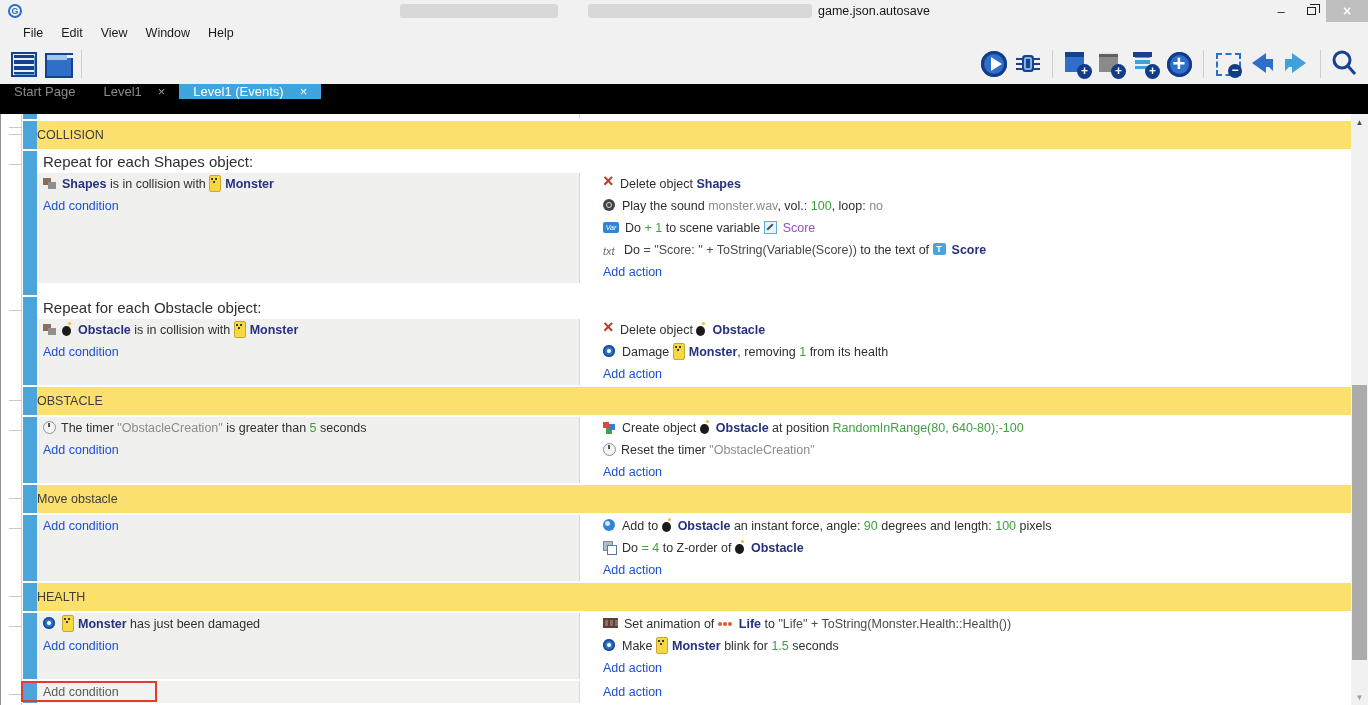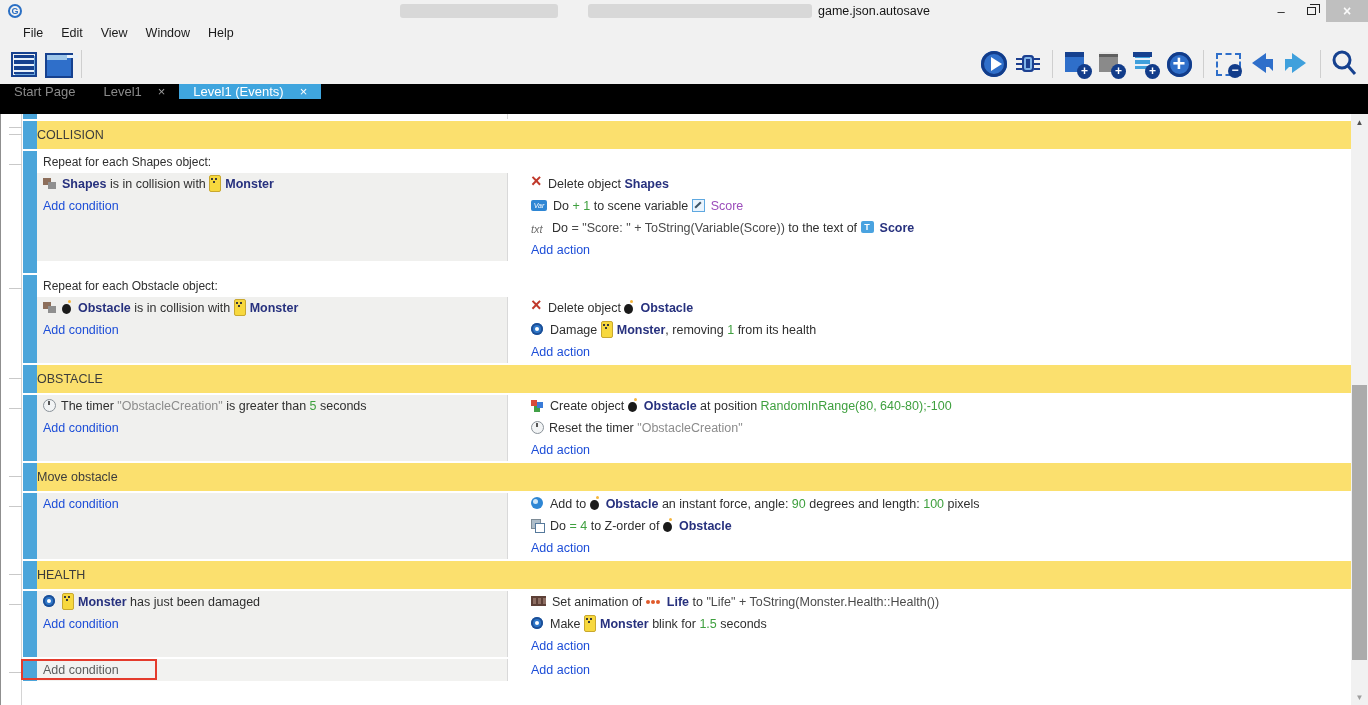--- a/index.html
+++ b/index.html
@@ -56,23 +56,23 @@
   .tab-active .x{color:#fff}
 
   
   .sheet{position:relative;height:591px;background:#fff;padding:0 17px 0 22px;overflow:hidden;border-left:1px solid #8f8f8f}
   .gutterline{position:absolute;left:20px;top:0;bottom:0;width:1px;background:#d4d4d4}
   .block{position:relative;display:flex;margin-bottom:2px}
   .block::before{content:"";position:absolute;left:-14px;top:13px;width:13px;height:1px;background:#c9c9c9}
   .bar{width:14px;flex:none;background:#4ba5da}
   .ghead{flex:1;height:28px;background:#fbe06e;display:flex;align-items:center;padding-left:0;font-size:12.5px;color:#3c3c3c}
   .ebody{flex:1;min-width:0;display:flex;flex-direction:column}
-  .rowrepeat{background:#fff;line-height:22px;padding-left:6px;font-size:12px;color:#2f2f2f;white-space:nowrap}
+  .rowrepeat{background:#fff;line-height:22px;padding-left:6px;font-size:15px;color:#2f2f2f;white-space:nowrap}
   .cols{display:flex;align-items:stretch;flex:1}
-  .conds{width:470px;flex:none;background:#f0f0ee;padding-left:6px}
+  .conds{width:542px;flex:none;background:#f0f0ee;padding-left:6px}
   .colsep{width:1px;flex:none;background:#d9d9d9}
   .acts{flex:1;background:#fff;padding-left:23px;min-width:0}
   .eline{line-height:22px;font-size:12.5px;white-space:nowrap;overflow:hidden}
   .add{color:#1d4ed8}
   .add-dark{color:#5c5c5c}
   .pad-b{padding-bottom:12px}
   .sliver{height:5px}
   .sliver .conds{background:#fff}
   .trailing .conds{background:#f2f2f0;position:relative}
   .redbox{position:absolute;left:-16px;top:0;width:136px;height:21px;border:2px solid #e43b2c;pointer-events:none}
@@ -239,20 +239,21 @@
     <div class="ebody">
       <div class="rowrepeat">Repeat for each Shapes object:</div>
       <div class="cols pad-b">
         <div class="conds">
           <div class="eline"><span class="ic ic-collision"></span><span class="seg obj">Shapes</span><span class="seg t"> is in collision with </span><span class="ic ic-monster"></span><span class="seg obj">Monster</span></div>
           <div class="eline add">Add condition</div>
         </div>
         <div class="colsep"></div>
         <div class="acts">
           <div class="eline"><span class="ic ic-delete"></span><span class="seg t">Delete object </span><span class="seg obj">Shapes</span></div>
+          <div class="eline"><span class="ic ic-sound"></span><span class="seg t">Play the sound </span><span class="seg file">monster.wav</span><span class="seg t">, vol.: </span><span class="seg val">100</span><span class="seg t">, loop: </span><span class="seg file">no</span></div>
           <div class="eline"><span class="ic ic-varbadge"></span><span class="seg t">Do </span><span class="seg val">+ 1</span><span class="seg t"> to scene variable </span><span class="ic ic-scenevar"></span><span class="seg var">Score</span></div>
           <div class="eline"><span class="ic ic-txt"></span><span class="seg t">Do </span><span class="seg expr">= "Score: " + ToString(Variable(Score))</span><span class="seg t"> to the text of </span><span class="ic ic-textobj"></span><span class="seg obj">Score</span></div>
           <div class="eline add">Add action</div>
         </div>
       </div>
     </div>
   </div>
 
   <div class="block">
     <div class="bar"></div>

